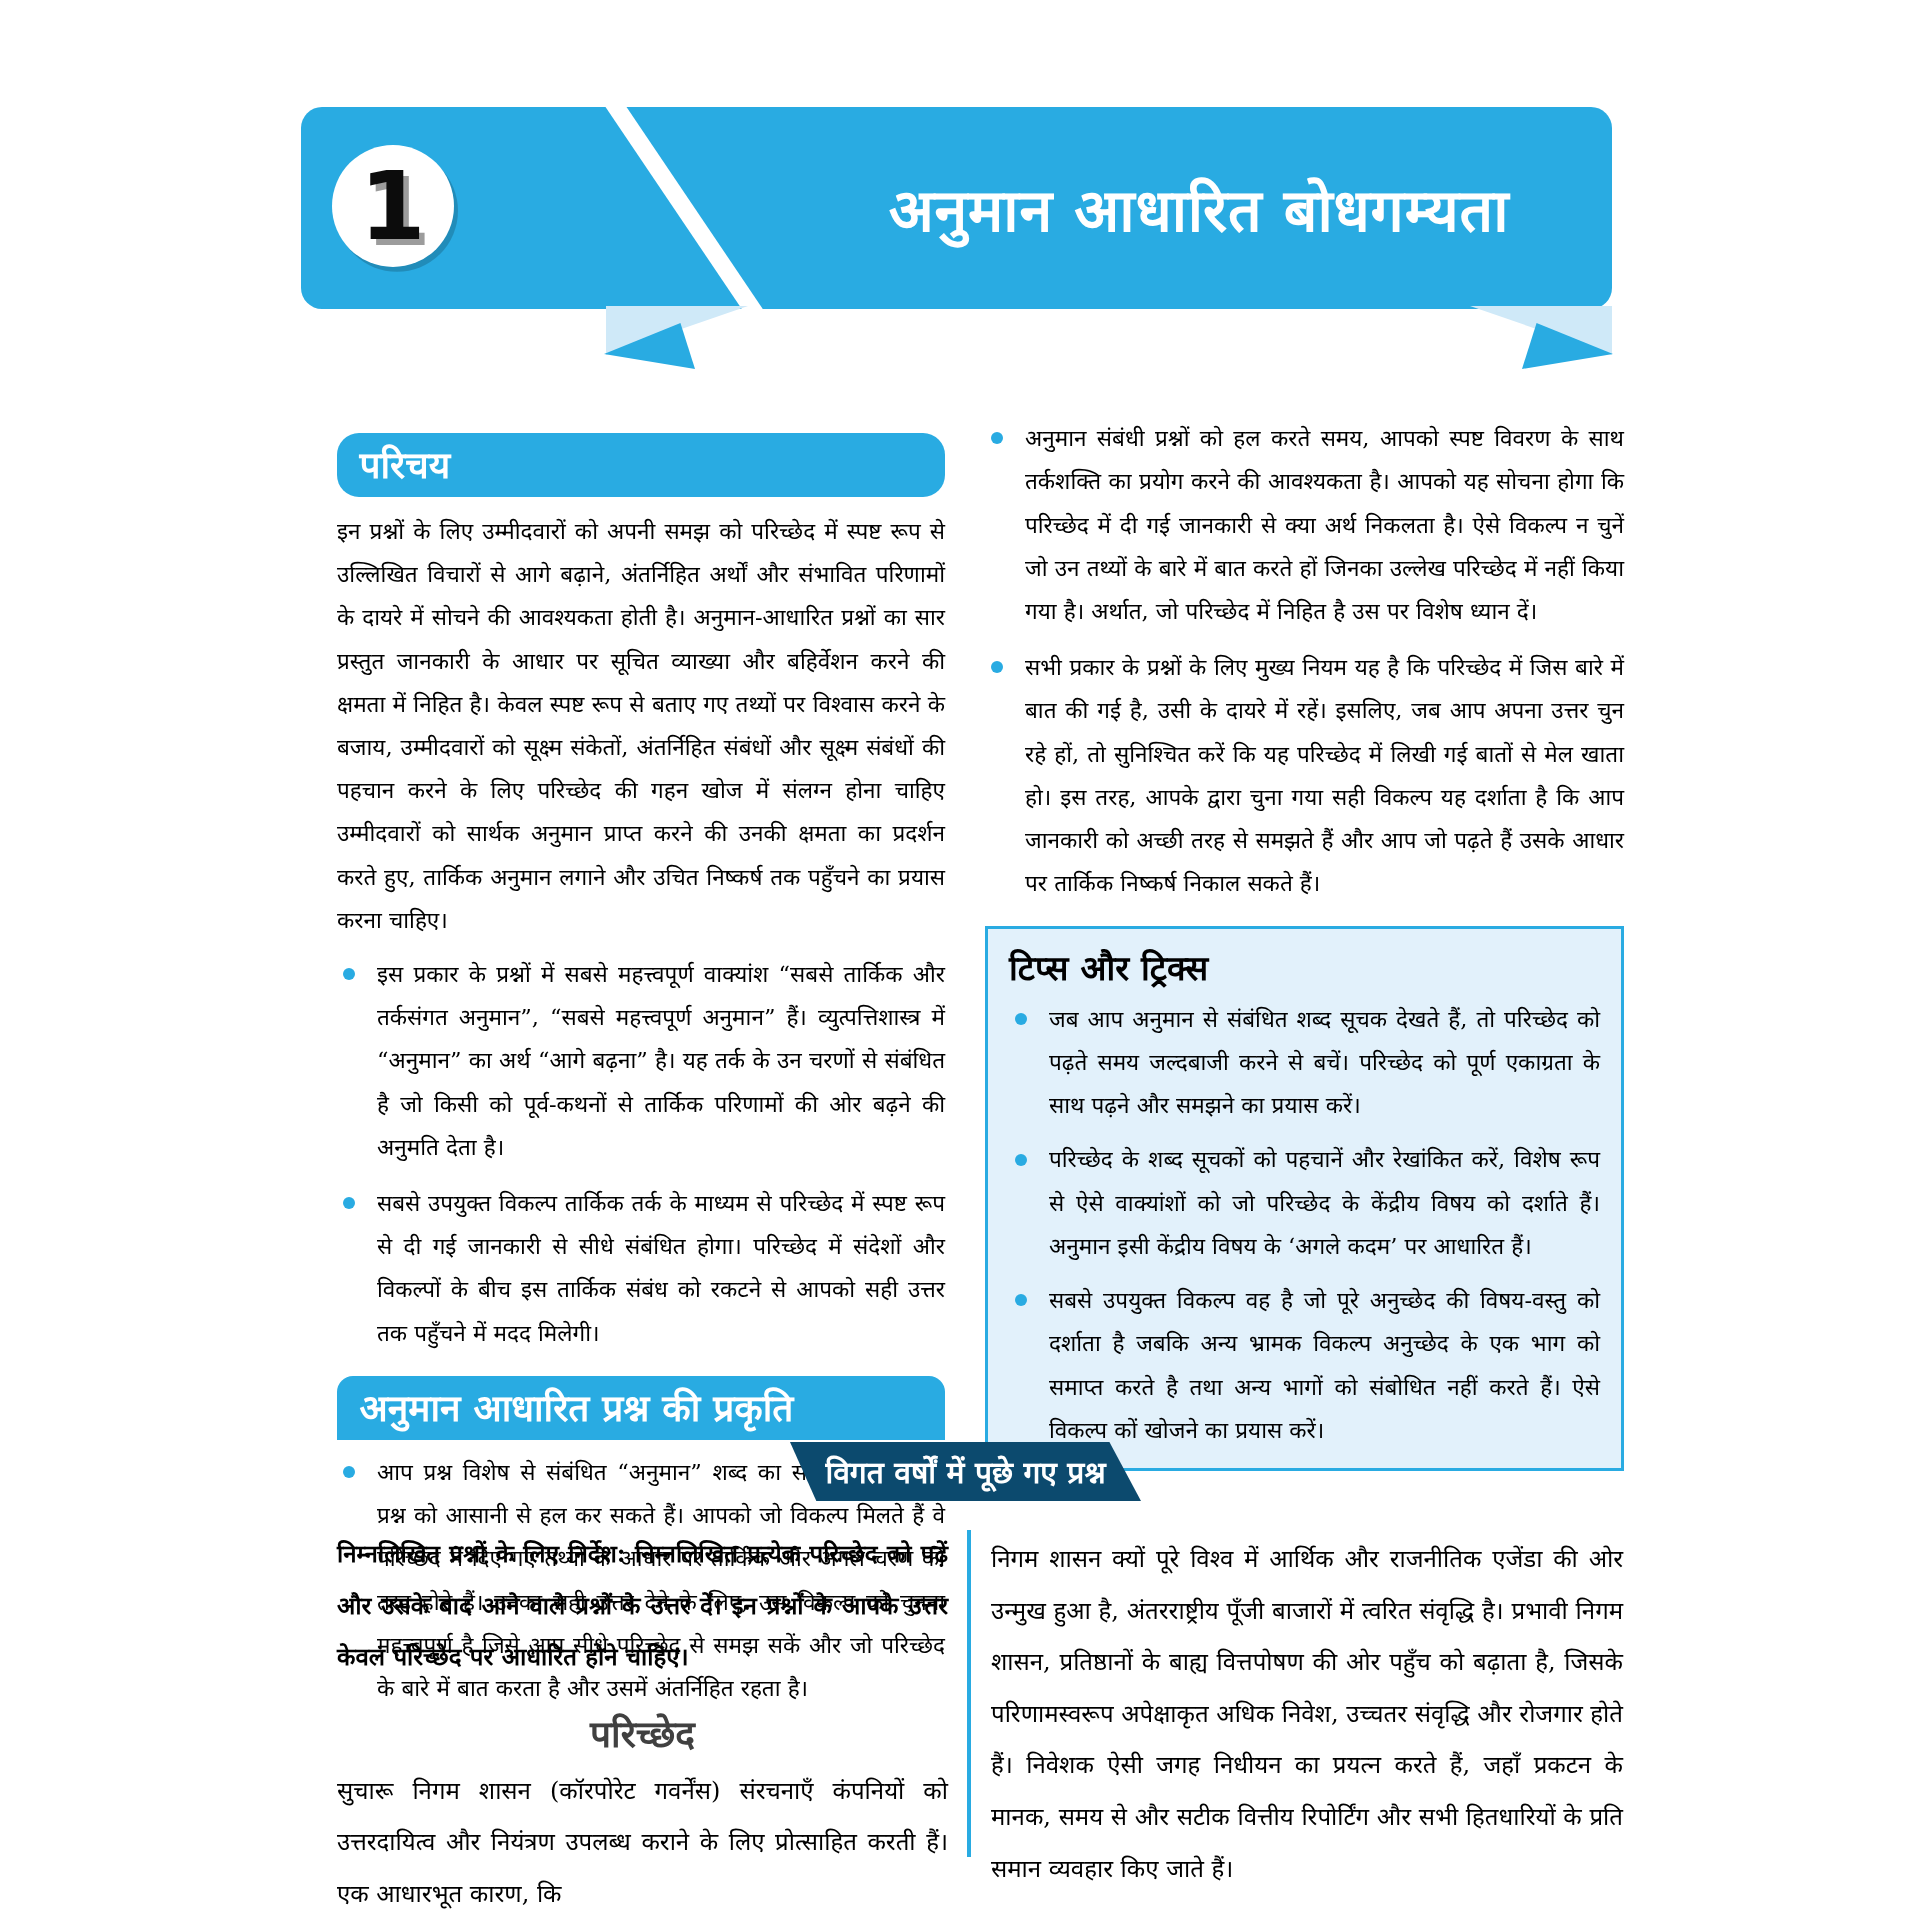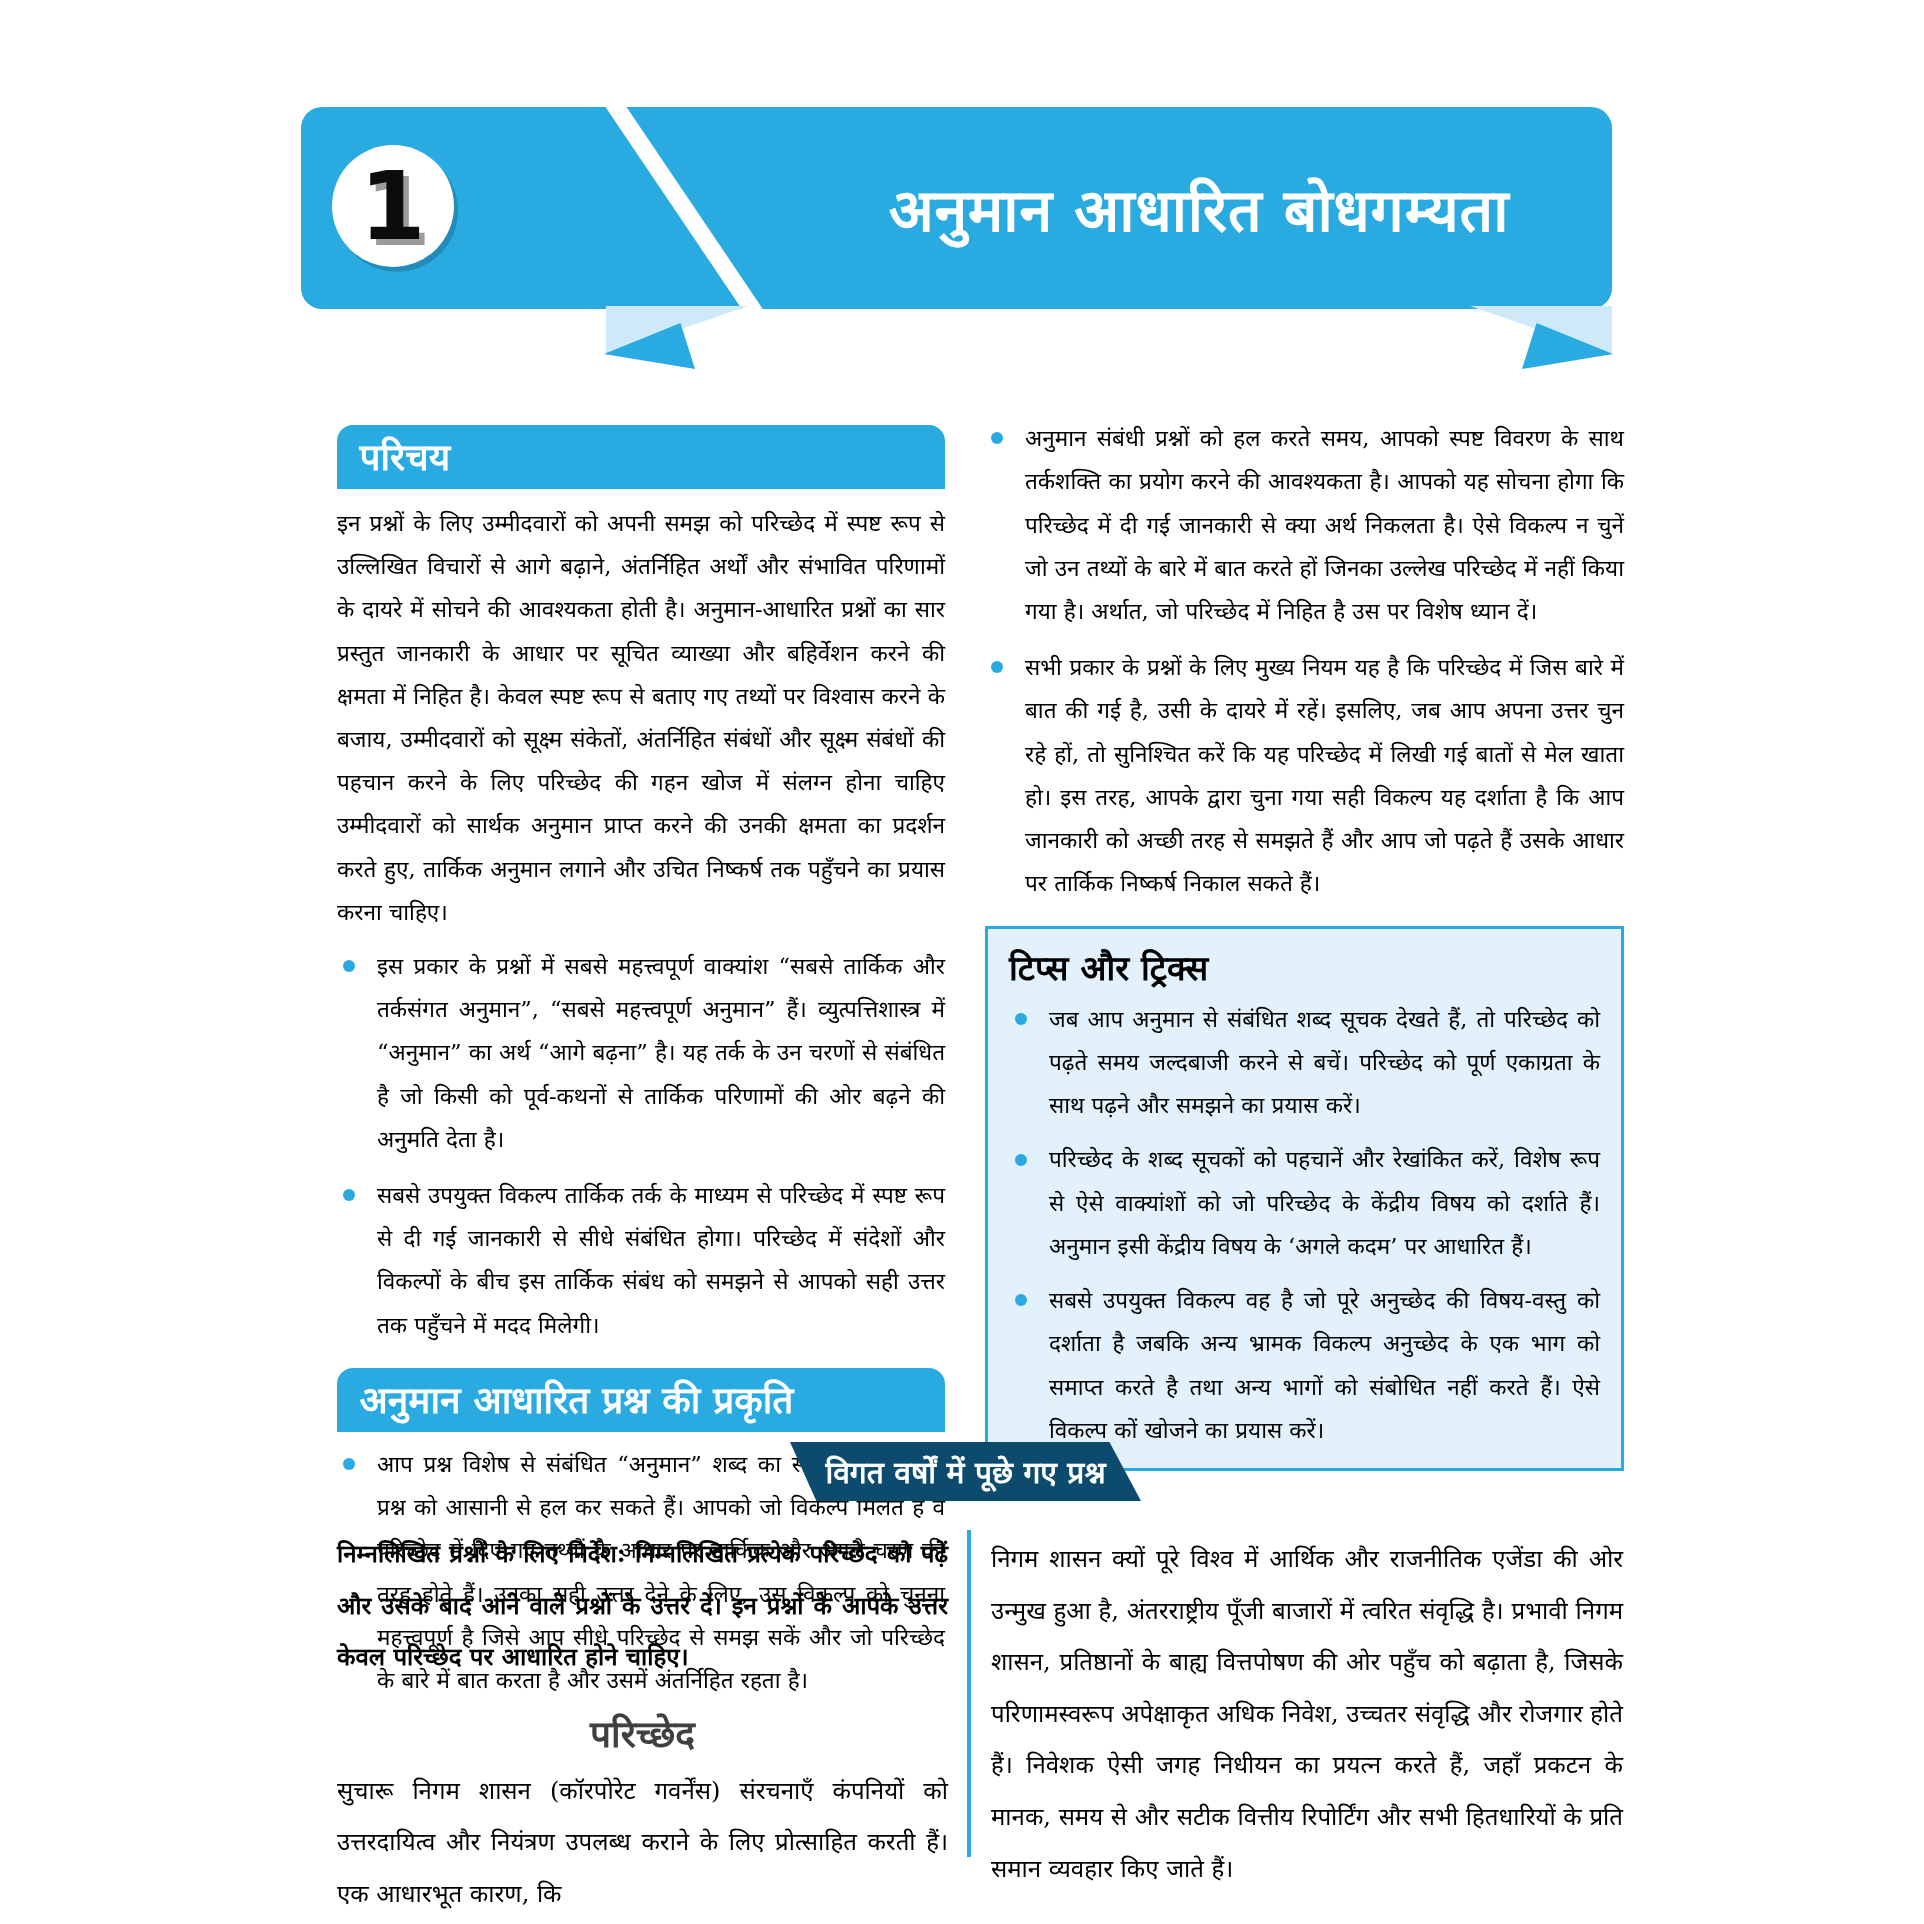--- a/index.html
+++ b/index.html
@@ -56,21 +56,21 @@
   ul.bullets{list-style:none;margin:11.2px 0 0 0;padding:0;}
   ul.bullets li{
     position:relative;padding-left:40px;margin:0 0 13px 0;
     font-size:22.5px;line-height:1.92;text-align:justify;
   }
   ul.bullets li::before{
     content:"";position:absolute;left:6.4px;top:15.2px;width:12px;height:12px;
     border-radius:50%;background:#29abe2;
   }
   .col-left .sec-bar{margin-top:21px;}
-  .col-left .sec-bar:first-child{margin-top:8px;}
+  .col-left .sec-bar:first-child{margin-top:16px;border-radius:22px;}
   
   .tips-box{
     margin-top:21px;border:3.2px solid #29abe2;background:#e2f1fb;
     padding:14.4px 21px 13px 21px;
   }
   .tips-box h2{
     margin:0 0 8px 0;font-size:34px;font-weight:bold;color:#000;
     font-family:"DejaVu Sans","Liberation Sans",sans-serif;
   }
   .tips-box ul.bullets{margin-top:4.8px;}
@@ -112,21 +112,21 @@
   <div class="fold fold-right-dark"></div>
 
   <section class="col col-left">
     <div class="sec-bar">
       <span>परिचय</span>
     </div>
     <p class="body-text">इन प्रश्नों के लिए उम्मीदवारों को अपनी समझ को परिच्छेद में स्पष्ट रूप से उल्लिखित विचारों से आगे बढ़ाने, अंतर्निहित अर्थों और संभावित परिणामों के दायरे में सोचने की आवश्यकता होती है। अनुमान-आधारित प्रश्नों का सार प्रस्तुत जानकारी के आधार पर सूचित व्याख्या और बहिर्वेशन करने की क्षमता में निहित है। केवल स्पष्ट रूप से बताए गए तथ्यों पर विश्वास करने के बजाय, उम्मीदवारों को सूक्ष्म संकेतों, अंतर्निहित संबंधों और सूक्ष्म संबंधों की पहचान करने के लिए परिच्छेद की गहन खोज में संलग्न होना चाहिए उम्मीदवारों को सार्थक अनुमान प्राप्त करने की उनकी क्षमता का प्रदर्शन करते हुए, तार्किक अनुमान लगाने और उचित निष्कर्ष तक पहुँचने का प्रयास करना चाहिए।</p>
 
     <ul class="bullets">
       <li>इस प्रकार के प्रश्नों में सबसे महत्त्वपूर्ण वाक्यांश “सबसे तार्किक और तर्कसंगत अनुमान”, “सबसे महत्त्वपूर्ण अनुमान” हैं। व्युत्पत्तिशास्त्र में “अनुमान” का अर्थ “आगे बढ़ना” है। यह तर्क के उन चरणों से संबंधित है जो किसी को पूर्व-कथनों से तार्किक परिणामों की ओर बढ़ने की अनुमति देता है।</li>
-      <li>सबसे उपयुक्त विकल्प तार्किक तर्क के माध्यम से परिच्छेद में स्पष्ट रूप से दी गई जानकारी से सीधे संबंधित होगा। परिच्छेद में संदेशों और विकल्पों के बीच इस तार्किक संबंध को समझने से आपको सही उत्तर तक पहुँचने में मदद मिलेगी।</li>
+      <li>सबसे उपयुक्त विकल्प तार्किक तर्क के माध्यम से परिच्छेद में स्पष्ट रूप से दी गई जानकारी से सीधे संबंधित होगा। परिच्छेद में संदेशों और विकल्पों के बीच इस तार्किक संबंध को रकटने से आपको सही उत्तर तक पहुँचने में मदद मिलेगी।</li>
     </ul>
 
     <div class="sec-bar">
       <span>अनुमान आधारित प्रश्न की प्रकृति</span>
     </div>
     <ul class="bullets">
       <li>आप प्रश्न विशेष से संबंधित “अनुमान” शब्द का सही अर्थ खोजकर प्रश्न को आसानी से हल कर सकते हैं। आपको जो विकल्प मिलते हैं वे परिच्छेद में दिए गए तथ्यों के आधार पर तार्किक और अगले चरण की तरह होते हैं। उनका सही उत्तर देने के लिए, उस विकल्प को चुनना महत्त्वपूर्ण है जिसे आप सीधे परिच्छेद से समझ सकें और जो परिच्छेद के बारे में बात करता है और उसमें अंतर्निहित रहता है।</li>
     </ul>
   </section>
 

